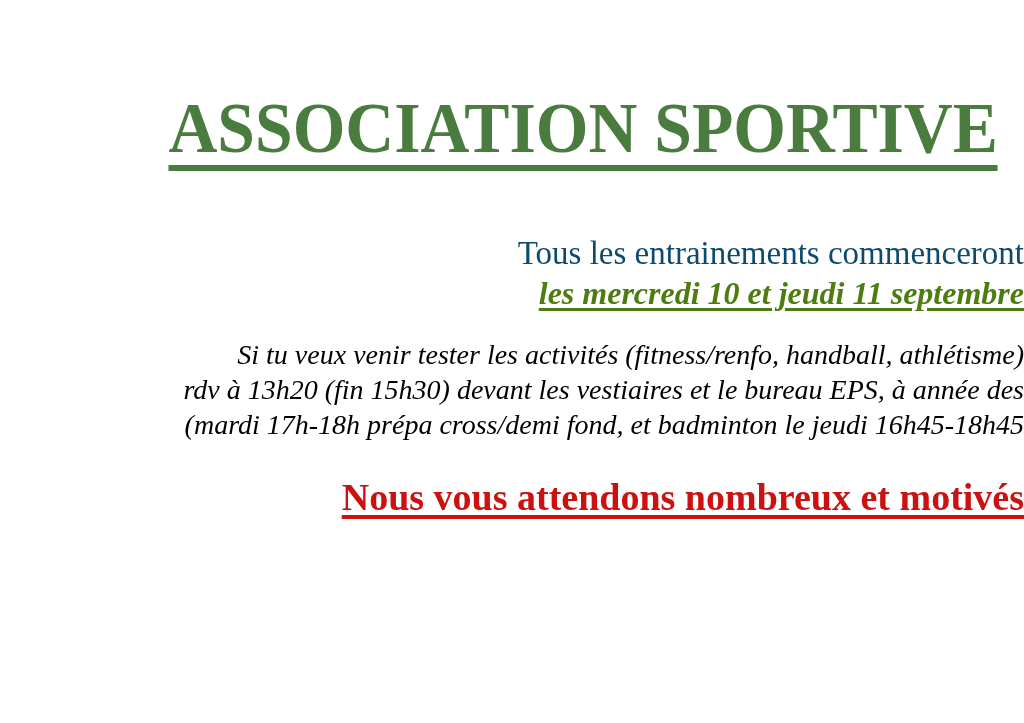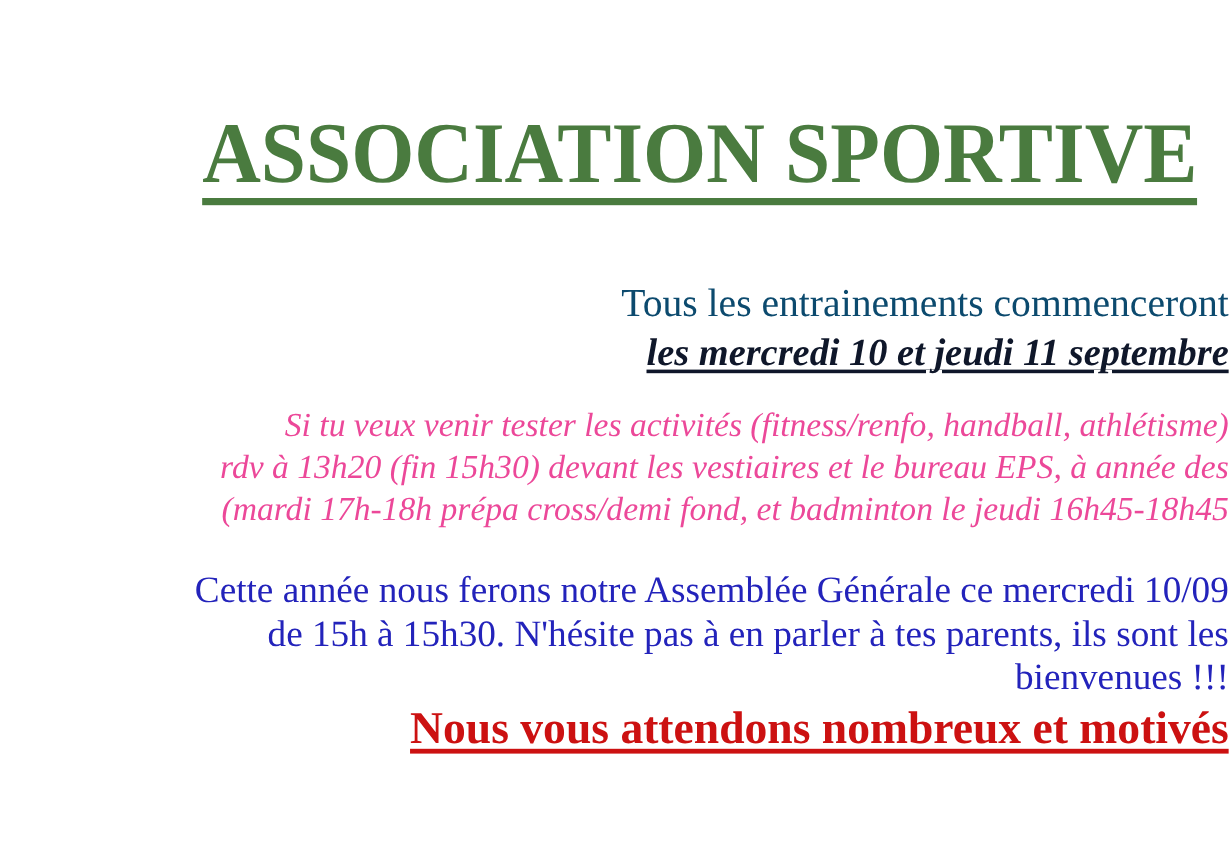--- a/index.html
+++ b/index.html
@@ -42,34 +42,34 @@
   .intro-line {
     font-size: 33px;
     line-height: 40px;
     color: #0c4a6e;
   }
   .date-line {
     font-size: 32px;
     line-height: 40px;
     font-weight: bold;
     font-style: italic;
-    color: #0f172a;
+    color: #4d7c0f;
     margin-bottom: 24px;
   }
   .date-line .underlined {
     text-decoration: underline;
     text-decoration-thickness: 3px;
     text-underline-offset: 4px;
   }
 
   .info-paragraph {
     font-style: italic;
     font-size: 28px;
     line-height: 35px;
-    color: #ec4899;
+    color: #000000;
     margin-bottom: 32px;
   }
 
   .ag-paragraph {
     font-size: 31px;
     line-height: 36px;
     color: #2323bb;
   }
 
   .closing-line {
@@ -99,23 +99,18 @@
   <div class="date-line line">
     <span class="underlined">les mercredi 10 et jeudi 11 septembre</span>
   </div>
 
   <div class="info-paragraph">
     <div class="line">Si tu veux venir tester les activités (fitness/renfo, handball, athlétisme)</div>
     <div class="line">rdv à 13h20 (fin 15h30) devant les vestiaires et le bureau EPS, à année des</div>
     <div class="line">(mardi 17h-18h prépa cross/demi fond, et badminton le jeudi 16h45-18h45</div>
   </div>
 
-  <div class="ag-paragraph">
-    <div class="line">Cette année nous ferons notre Assemblée Générale ce mercredi 10/09</div>
-    <div class="line">de 15h à 15h30. N'hésite pas à en parler à tes parents, ils sont les</div>
-    <div class="line">bienvenues !!!</div>
-  </div>
 
   <div class="closing-line line">
     <span class="underlined">Nous vous attendons nombreux et motivés</span>
   </div>
 
 </div>
 
 </body></html>

